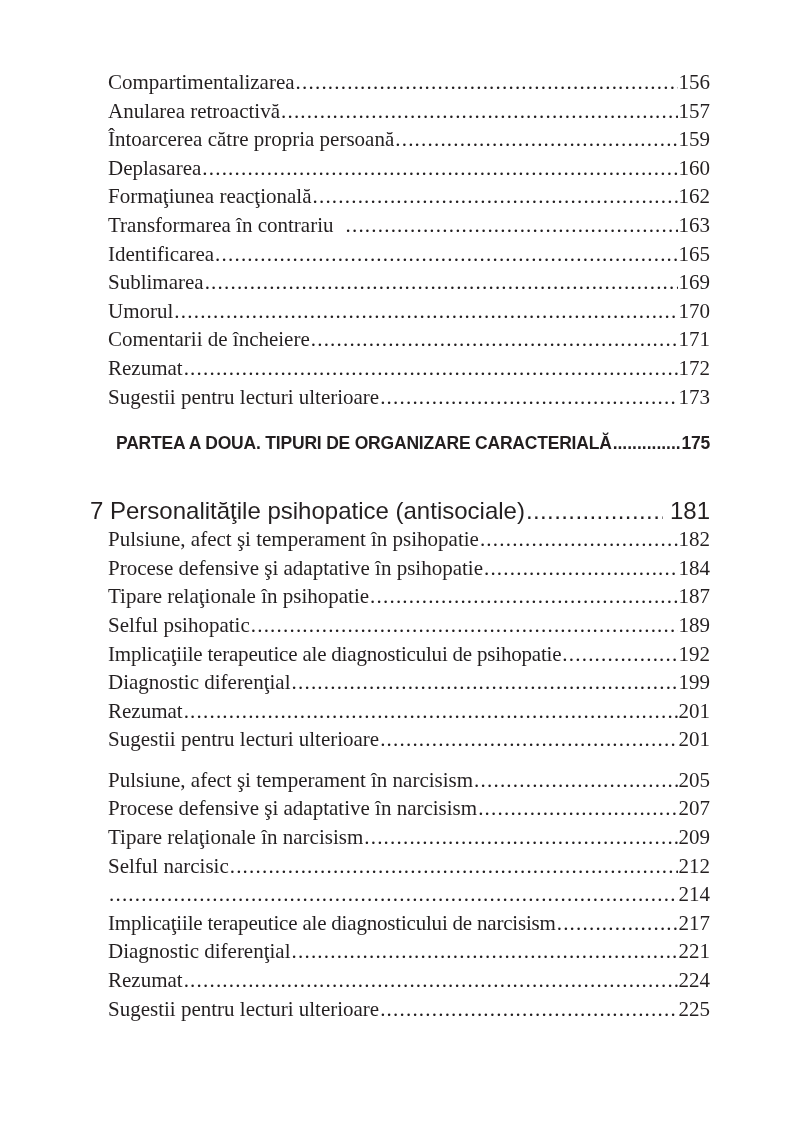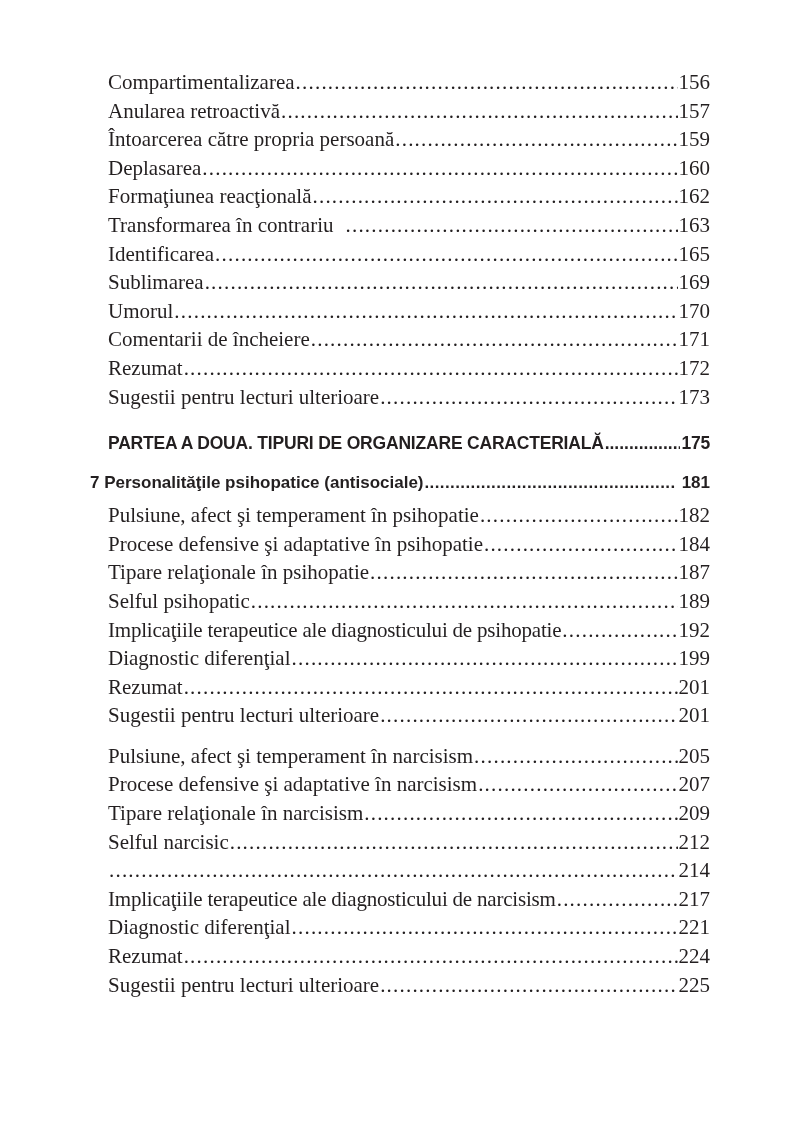--- a/index.html
+++ b/index.html
@@ -4,24 +4,24 @@
 <style>
   html, body { margin: 0; padding: 0; background: #ffffff; }
   body { width: 800px; height: 1122px; position: relative; overflow: hidden; color: #231f20; }
   .page { position: absolute; left: 108px; top: 70px; width: 602px; }
   .row { display: flex; align-items: baseline; height: 28.6px; font-family: "Liberation Serif", "DejaVu Serif", serif; font-size: 21px; white-space: nowrap; }
   .row .label { flex: 0 0 auto; }
   .row .dots { flex: 1 1 auto; overflow: hidden; margin: 0 1px; letter-spacing: 1.2px; }
   .row .dots::before { content: "........................................................................................................................................................................................................"; }
   .row .num { flex: 0 0 auto; text-align: left; }
   .sub { padding-left: 0; }
-  .chapter { font-family: "Liberation Sans", "DejaVu Sans", sans-serif; font-weight: bold; font-size: 17px; height: 30px; margin-left: -18px; }
+  .chapter { font-family: "Liberation Sans", "DejaVu Sans", sans-serif; font-weight: normal; font-size: 24px; height: 30px; margin-left: -18px; margin-top: 24px; }
   .chapter .dots { letter-spacing: 0.4px; }
   .chapter .num { padding-left: 6px; }
-  .part { font-family: "Liberation Sans", "DejaVu Sans", sans-serif; font-weight: bold; font-size: 17.5px; height: 30px; letter-spacing: -0.2px; }
+  .part { font-family: "Liberation Sans", "DejaVu Sans", sans-serif; font-weight: bold; font-size: 17.5px; height: 30px; letter-spacing: -0.2px; margin-left: 8px; }
   .part .dots { letter-spacing: 0; }
   .gap-lg { height: 20px; }
   .gap-md { height: 12px; }
   .gap-sm { height: 10px; }
 </style>
 </head>
 <body>
 
 <div class="page">
 

